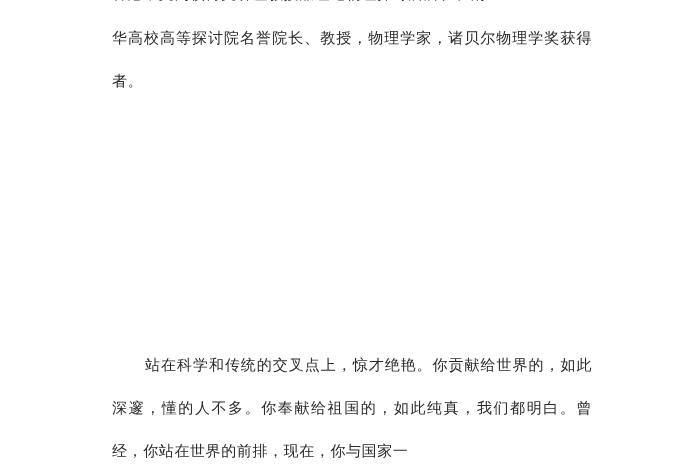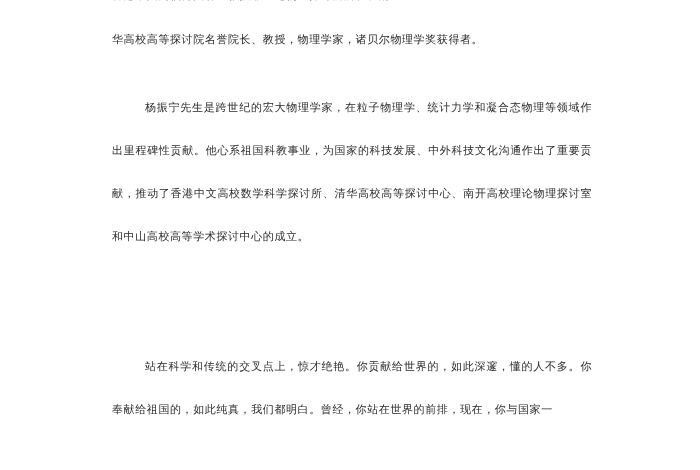--- a/index.html
+++ b/index.html
@@ -14,28 +14,28 @@
     overflow: hidden;
   }
   #page {
     position: relative;
     width: 700px;
     height: 470px;
     background: #ffffff;
     overflow: hidden;
   }
   .para {
-    font-size: 11px;
+    font-size: 15px;
     line-height: 43px;
     color: #2a2a2a;
     text-align: justify;
     text-justify: inter-ideograph;
     letter-spacing: 0.6px;
     margin: 0;
-    font-family: Liberation Serif, serif;
+    font-family: Liberation Mono, monospace;
     font-weight: 400;
   }
   .para.indent {
     text-indent: 33px;
   }
   
   .clip-top {
     position: absolute;
     left: 112px;
     top: -26px;
@@ -75,23 +75,20 @@
 <div id="page">
 
   <div class="clip-top">
     <p class="para">香港中文高校博文讲座教授兼理论物理探讨所所长、清</p>
   </div>
 
   <div class="block" id="p-intro-rest">
     <p class="para">华高校高等探讨院名誉院长、教授，物理学家，诸贝尔物理学奖获得者。</p>
   </div>
 
-  <div class="block" id="p-second">
-    <p class="para indent">杨振宁先生是跨世纪的宏大物理学家，在粒子物理学、统计力学和凝合态物理等领域作出里程碑性贡献。他心系祖国科教事业，为国家的科技发展、中外科技文化沟通作出了重要贡献，推动了香港中文高校数学科学探讨所、清华高校高等探讨中心、南开高校理论物理探讨室和中山高校高等学术探讨中心的成立。</p>
-  </div>
 
 
   <div class="block" id="p-speech">
     <p class="para indent">站在科学和传统的交叉点上，惊才绝艳。你贡献给世界的，如此深邃，懂的人不多。你奉献给祖国的，如此纯真，我们都明白。曾经，你站在世界的前排，现在，你与国家一</p>
   </div>
 
 
 </div>
 
 </body></html>

